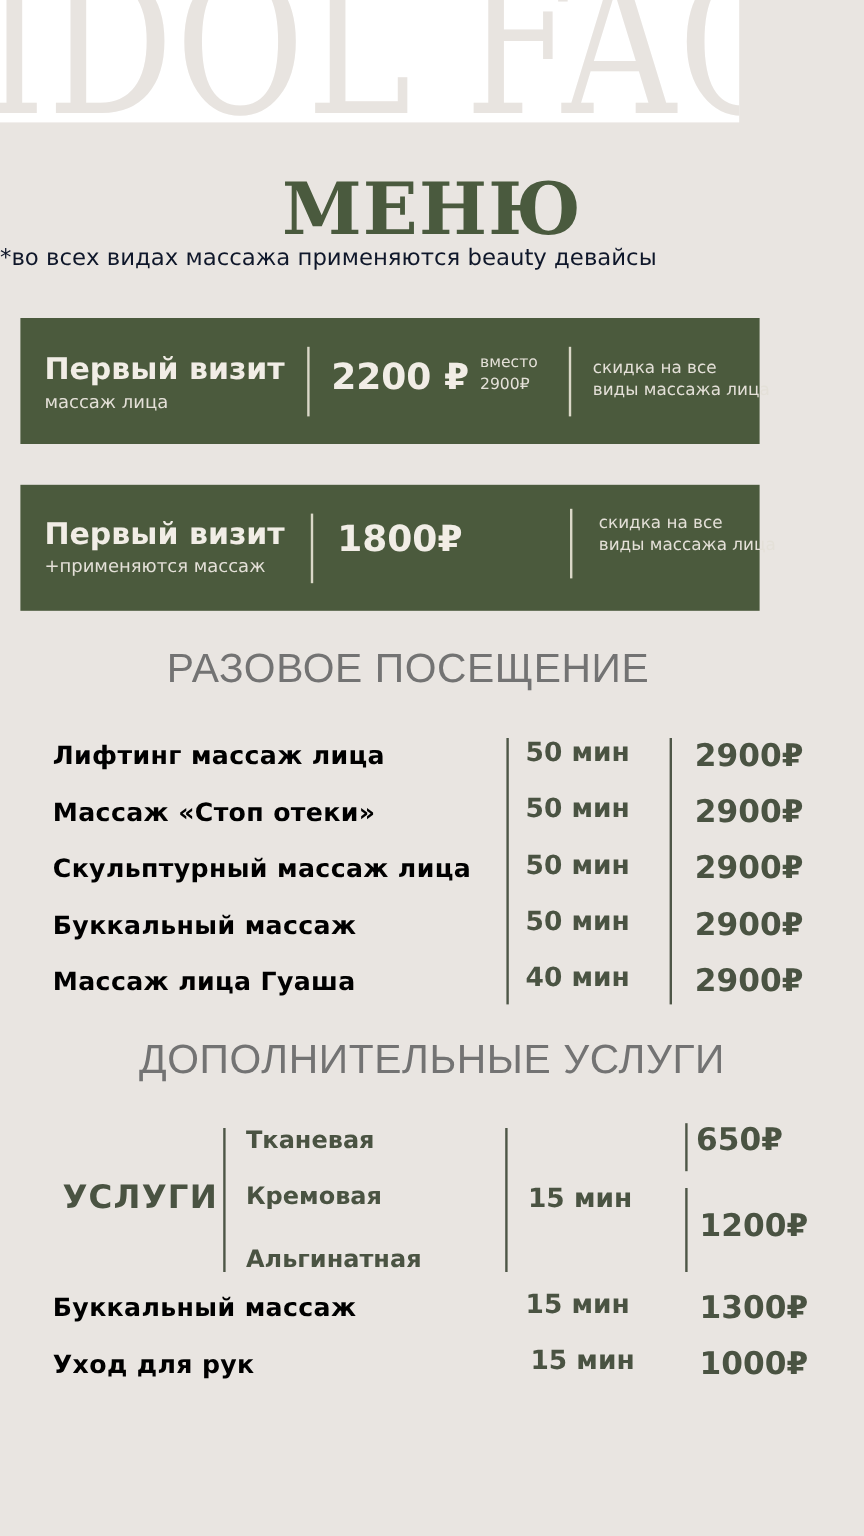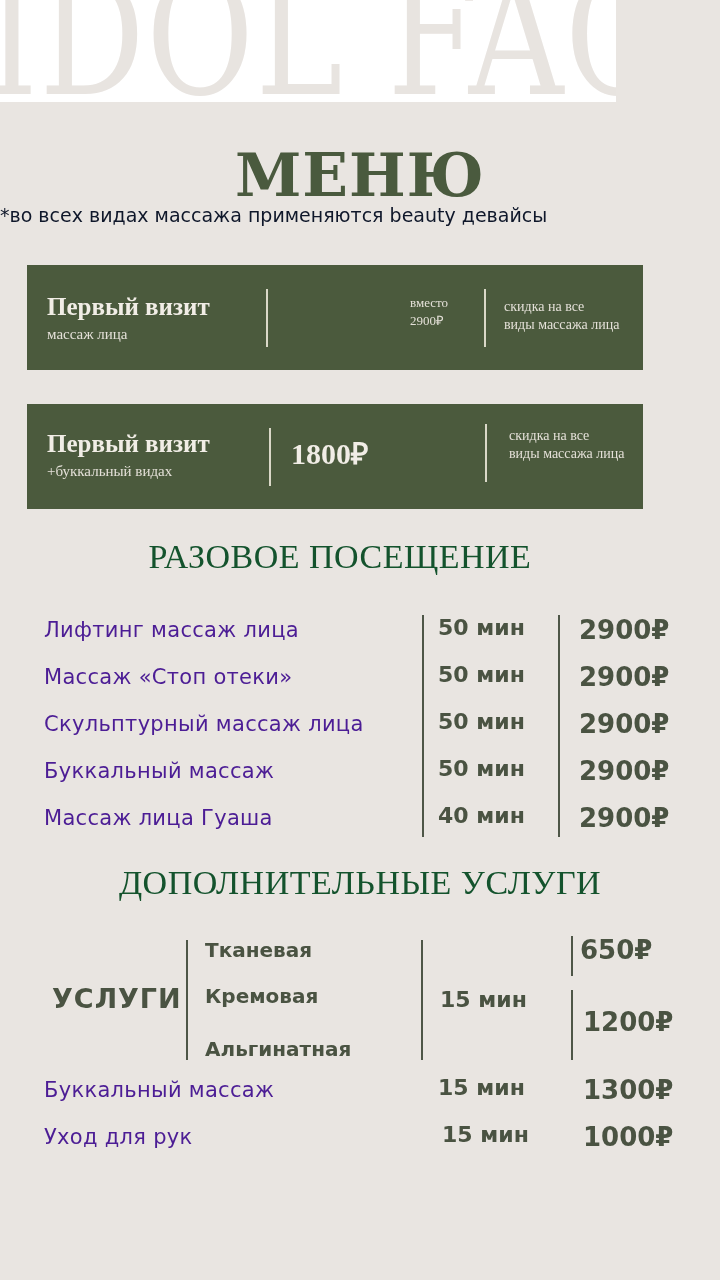--- a/index.html
+++ b/index.html
@@ -27,40 +27,40 @@
     text-align: center;
     font-family: "DejaVu Serif", serif;
     font-size: 60px; color: #4a5a3e; font-weight: bold;
     letter-spacing: 1px;
   }
   .subtitle {
     position: absolute; left: 0; width: 720px; top: 204px;
     text-align: left; font-size: 19px; color: #0f172a;
   }
   .banner {
-    position: absolute; left: 27px; width: 616px;
-    background: #4b5a3d; color: #f1ede6; font-family: Liberation Serif, serif;
+    position: absolute; left: 17px; width: 616px;
+    background: #4b5a3d; color: #f1ede6;
   }
   .banner .vline {
     position: absolute; width: 2px; background: #dad8c8;
   }
   .b-title { position: absolute; font-weight: bold; font-size: 25px; white-space: nowrap; }
   .b-sub { position: absolute; font-size: 15px; white-space: nowrap; color: #e4e0d8; }
   .b-price { position: absolute; font-weight: bold; font-size: 30px; white-space: nowrap; }
   .b-small { position: absolute; font-size: 13px; line-height: 18px; color: #e4e0d8; white-space: nowrap; }
   .b-note { position: absolute; font-size: 14px; line-height: 18px; color: #e4e0d8; white-space: nowrap; }
 
   .section-title {
     position: absolute; left: 0; width: 680px; text-align: center;
-    font-family: Liberation Serif, serif; font-size: 34px; color: #14532d;
+    font-family: Liberation Sans, sans-serif; font-size: 34px; color: #737373;
     letter-spacing: 0.5px;
   }
   .row-label {
-    position: absolute; left: 44px; font-size: 21px; font-weight: normal;
-    color: #4c1d95; white-space: nowrap; letter-spacing: 0.3px;
+    position: absolute; left: 44px; font-size: 21px; font-weight: bold;
+    color: #000000; white-space: nowrap; letter-spacing: 0.3px;
   }
   .row-dur {
     position: absolute; font-size: 22px; font-weight: bold; color: #4a5342; white-space: nowrap;
   }
   .row-price {
     position: absolute; font-size: 26px; font-weight: bold; color: #4a5342; white-space: nowrap;
   }
   .dvline { position: absolute; width: 2px; background: #4e5647; }
   .mask-label {
     position: absolute; left: 52px; top: 983px; font-size: 27px; font-weight: bold;
@@ -77,30 +77,31 @@
   <div class="brand-text">IDOL FACE</div>
 </div>
 
 <div class="title">МЕНЮ</div>
 <div class="subtitle">*во всех видах массажа применяются beauty девайсы</div>
 
 <div class="banner" style="top:265px;height:105px;">
   <div class="b-title" style="left:20px;top:28px;">Первый визит</div>
   <div class="b-sub" style="left:20px;top:61px;">массаж лица</div>
   <div class="vline" style="left:239px;top:24px;height:58px;"></div>
+  <div class="b-price" style="left:259px;top:32px;">2200 ₽</div>
   <div class="b-small" style="left:383px;top:29px;">вместо</div>
   <div class="b-small" style="left:383px;top:47px;">2900₽</div>
   <div class="vline" style="left:457px;top:24px;height:58px;"></div>
   <div class="b-note" style="left:477px;top:33px;">скидка на все</div>
   <div class="b-note" style="left:477px;top:51px;">виды массажа лица</div>
 </div>
 
 <div class="banner" style="top:404px;height:105px;">
   <div class="b-title" style="left:20px;top:26px;">Первый визит</div>
-  <div class="b-sub" style="left:20px;top:59px;">+буккальный видах</div>
+  <div class="b-sub" style="left:20px;top:59px;">+применяются массаж</div>
   <div class="vline" style="left:242px;top:24px;height:58px;"></div>
   <div class="b-price" style="left:264px;top:28px;">1800₽</div>
   <div class="vline" style="left:458px;top:20px;height:58px;"></div>
   <div class="b-note" style="left:482px;top:23px;">скидка на все</div>
   <div class="b-note" style="left:482px;top:41px;">виды массажа лица</div>
 </div>
 
 <div class="section-title" style="top:538px;">РАЗОВОЕ ПОСЕЩЕНИЕ</div>
 
 <div class="dvline" style="left:422px;top:615px;height:222px;"></div>

